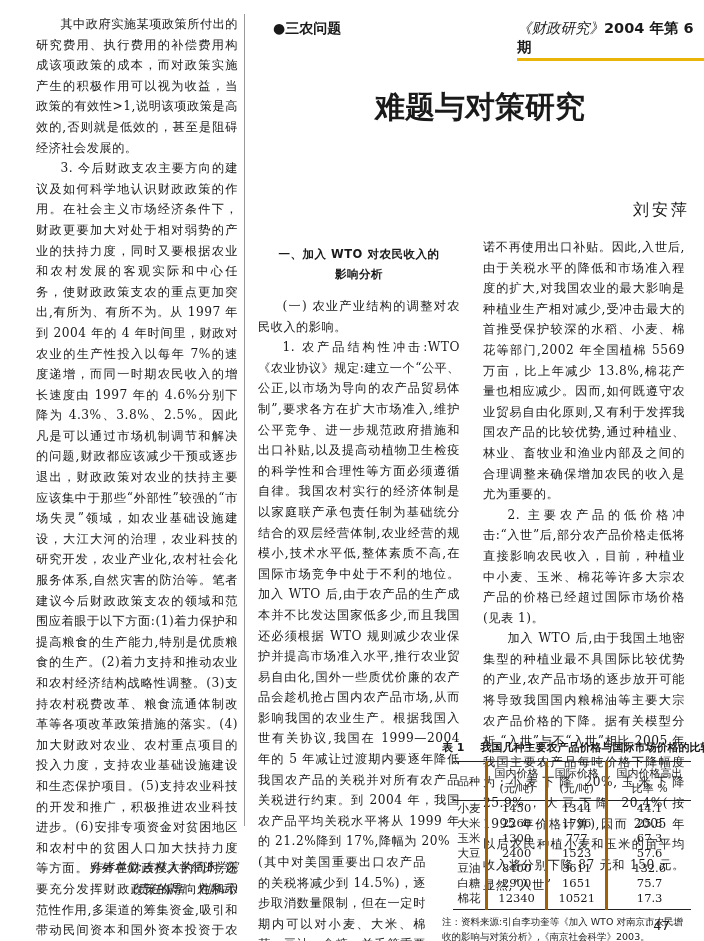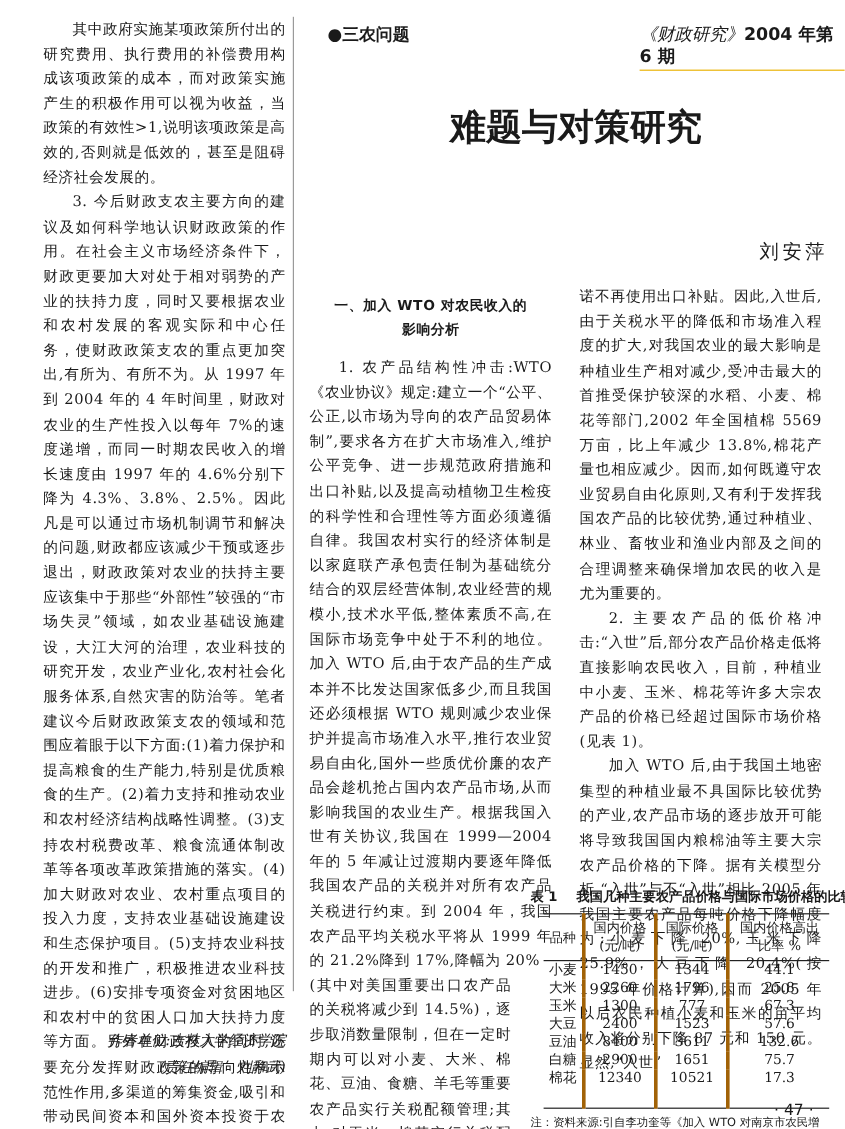--- a/index.html
+++ b/index.html
@@ -4,36 +4,36 @@
 <style>
   html, body { margin:0; padding:0; background:#fff; }
   body { width:704px; height:941px; position:relative; overflow:hidden;
          font-family:"DejaVu Serif", serif; color:#1a1a1a; }
   .col { position:absolute; font-size:12.2px; line-height:20.6px; text-align:justify; letter-spacing:0.5px; }
   .col p { margin:0; text-indent:2em; }
   .col p.noindent { text-indent:0; }
   #left-col { left:36px; top:14px; width:202px; }
   #divider { position:absolute; left:244px; top:14px; width:1px; height:812px; background:#9a9a9a; }
   #section-tag { position:absolute; left:260px; top:20px; font-family:"DejaVu Sans", sans-serif; font-weight:bold; font-size:14px;margin-left:13px; }
-  #journal { position:absolute; left:517px; top:19px; font-family:"DejaVu Sans", sans-serif; font-size:14.5px; font-weight:bold; border-bottom:1px solid #eab308; padding-bottom:1px;margin-left:16px; }
+  #journal { position:absolute; left:517px; top:19px; font-family:"DejaVu Sans", sans-serif; font-size:14.5px; font-weight:bold; border-bottom:3px solid #eab308; padding-bottom:1px; }
   #journal .jname { font-family:"DejaVu Serif", serif; font-style:italic; font-weight:normal; }
   #title { position:absolute; left:270px; top:82px; width:420px; text-align:center; font-family:"DejaVu Serif", serif; font-weight:bold; font-size:30px; line-height:50px; }
   #author { position:absolute; left:270px; top:200px; width:420px; text-align:right; font-size:16px; letter-spacing:3px; }
   #mid-col { left:258px; top:244px; width:202px; }
   #right-col { left:483px; top:237px; width:202px; }
   .h1 { text-align:center; font-family:"DejaVu Sans", sans-serif; font-weight:bold; font-size:11.5px; line-height:20px; margin-bottom:12px; }
   #author-unit { position:absolute; left:36px; top:856px; width:202px; text-align:right; font-size:12px; line-height:22px; font-style:italic; }
   #table-wrap { position:absolute; left:442px; top:740px; width:258px; font-size:11.5px; }
   #table-caption { font-family:"DejaVu Sans", sans-serif; font-weight:bold; font-size:11px; margin-bottom:6px; white-space:nowrap; }
   #table-caption .tno { margin-right:16px; }
   table { border-collapse:collapse; width:238px;margin-left:11px; }
   table th { font-weight:normal; font-size:11px; line-height:15px; padding:4px 2px; border-top:1.5px solid #222; border-bottom:1px solid #222; }
   table td { text-align:center; line-height:15px; padding:0 2px; }
   table th + th, table td + td { border-left:3px solid #a16207; }
-  table tr.last td { border-bottom:1.5px solid #222; padding-bottom:17px; }
+  table tr.last td { border-bottom:1.5px solid #222; padding-bottom:3px; }
   #table-note { font-size:9.5px; line-height:15px; margin-top:4px; width:250px; font-family:"DejaVu Sans", sans-serif; }
   #page-number { position:absolute; left:645px; top:918px; font-size:13px; font-family:"DejaVu Sans", sans-serif; }
 </style>
 </head>
 <body>
 
 <div id="left-col" class="col">
   <p>其中政府实施某项政策所付出的研究费用、执行费用的补偿费用构成该项政策的成本，而对政策实施产生的积极作用可以视为收益，当政策的有效性&gt;1,说明该项政策是高效的,否则就是低效的，甚至是阻碍经济社会发展的。</p>
   <p>3. 今后财政支农主要方向的建议及如何科学地认识财政政策的作用。在社会主义市场经济条件下，财政更要加大对处于相对弱势的产业的扶持力度，同时又要根据农业和农村发展的客观实际和中心任务，使财政政策支农的重点更加突出,有所为、有所不为。从 1997 年到 2004 年的 4 年时间里，财政对农业的生产性投入以每年 7%的速度递增，而同一时期农民收入的增长速度由 1997 年的 4.6%分别下降为 4.3%、3.8%、2.5%。因此凡是可以通过市场机制调节和解决的问题,财政都应该减少干预或逐步退出，财政政策对农业的扶持主要应该集中于那些“外部性”较强的“市场失灵”领域，如农业基础设施建设，大江大河的治理，农业科技的研究开发，农业产业化,农村社会化服务体系,自然灾害的防治等。笔者建议今后财政政策支农的领域和范围应着眼于以下方面:(1)着力保护和提高粮食的生产能力,特别是优质粮食的生产。(2)着力支持和推动农业和农村经济结构战略性调整。(3)支持农村税费改革、粮食流通体制改革等各项改革政策措施的落实。(4)加大财政对农业、农村重点项目的投入力度，支持农业基础设施建设和生态保护项目。(5)支持农业科技的开发和推广，积极推进农业科技进步。(6)安排专项资金对贫困地区和农村中的贫困人口加大扶持力度等方面。另外在财政投入的同时,还要充分发挥财政政策的导向性和示范性作用,多渠道的筹集资金,吸引和带动民间资本和国外资本投资于农业生产和农村地区,全面促进“三农”问题的解决和农业的发展。</p>
 </div>
@@ -55,20 +55,21 @@
   <div>难题与对策研究</div>
 </div>
 
 <div id="author">刘安萍</div>
 
 <div id="mid-col" class="col">
   <div class="h1">
     <div>一、加入 WTO 对农民收入的</div>
     <div>影响分析</div>
   </div>
+  <p>(一) 农业产业结构的调整对农民收入的影响。</p>
   <p>1. 农产品结构性冲击:WTO《农业协议》规定:建立一个“公平、公正,以市场为导向的农产品贸易体制”,要求各方在扩大市场准入,维护公平竞争、进一步规范政府措施和出口补贴,以及提高动植物卫生检疫的科学性和合理性等方面必须遵循自律。我国农村实行的经济体制是以家庭联产承包责任制为基础统分结合的双层经营体制,农业经营的规模小,技术水平低,整体素质不高,在国际市场竞争中处于不利的地位。加入 WTO 后,由于农产品的生产成本并不比发达国家低多少,而且我国还必须根据 WTO 规则减少农业保护并提高市场准入水平,推行农业贸易自由化,国外一些质优价廉的农产品会趁机抢占国内农产品市场,从而影响我国的农业生产。根据我国入世有关协议,我国在 1999—2004 年的 5 年减让过渡期内要逐年降低我国农产品的关税并对所有农产品关税进行约束。到 2004 年，我国农产品平均关税水平将从 1999 年的 21.2%降到 17%,降幅为 20%</p>
   <p class="noindent" style="width:168px;">(其中对美国重要出口农产品的关税将减少到 14.5%)，逐步取消数量限制，但在一定时期内可以对小麦、大米、棉花、豆油、食糖、羊毛等重要农产品实行关税配额管理;其中,对玉米、棉花实行关税配额的最后期限为 2004 年,对豆油实行关税配额管理的最后期限为 2006 年,在关税配额制度下,配额内关税为 2—10%,配额外关税为 10—65%。同时我国政府还承</p>
 </div>
 
 <div id="right-col" class="col">
   <p class="noindent">诺不再使用出口补贴。因此,入世后,由于关税水平的降低和市场准入程度的扩大,对我国农业的最大影响是种植业生产相对减少,受冲击最大的首推受保护较深的水稻、小麦、棉花等部门,2002 年全国植棉 5569 万亩，比上年减少 13.8%,棉花产量也相应减少。因而,如何既遵守农业贸易自由化原则,又有利于发挥我国农产品的比较优势,通过种植业、林业、畜牧业和渔业内部及之间的合理调整来确保增加农民的收入是尤为重要的。</p>
   <p>2. 主要农产品的低价格冲击:“入世”后,部分农产品价格走低将直接影响农民收入，目前，种植业中小麦、玉米、棉花等许多大宗农产品的价格已经超过国际市场价格(见表 1)。</p>
   <p>加入 WTO 后,由于我国土地密集型的种植业最不具国际比较优势的产业,农产品市场的逐步放开可能将导致我国国内粮棉油等主要大宗农产品价格的下降。据有关模型分析,“入世”与不“入世”相比,2005 年我国主要农产品每吨价格下降幅度为:小麦下降 20%,玉米下降 25.9%，大豆下降 20.4%(按 1995 年价格计算),因而 2005 年以后农民种植小麦和玉米的亩平均收入将分别下降 87 元和 150 元。显然,“入世”</p>
 </div>
 

